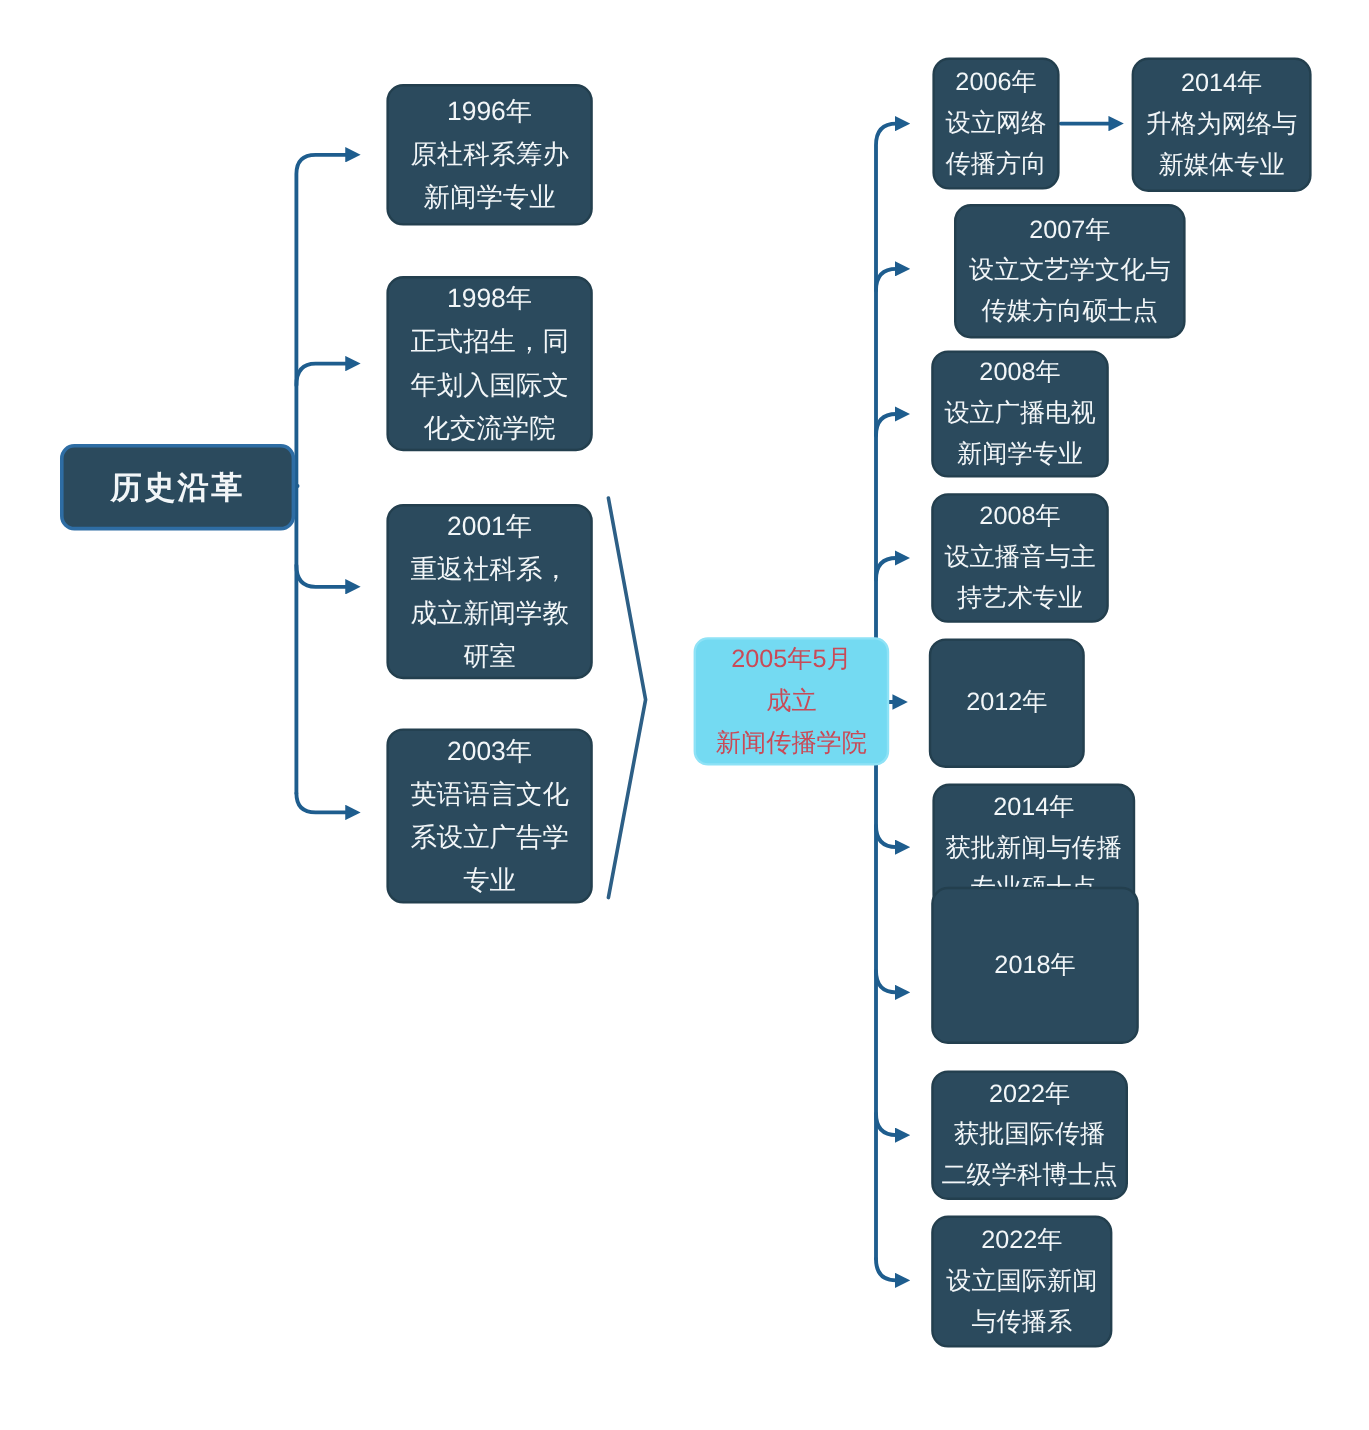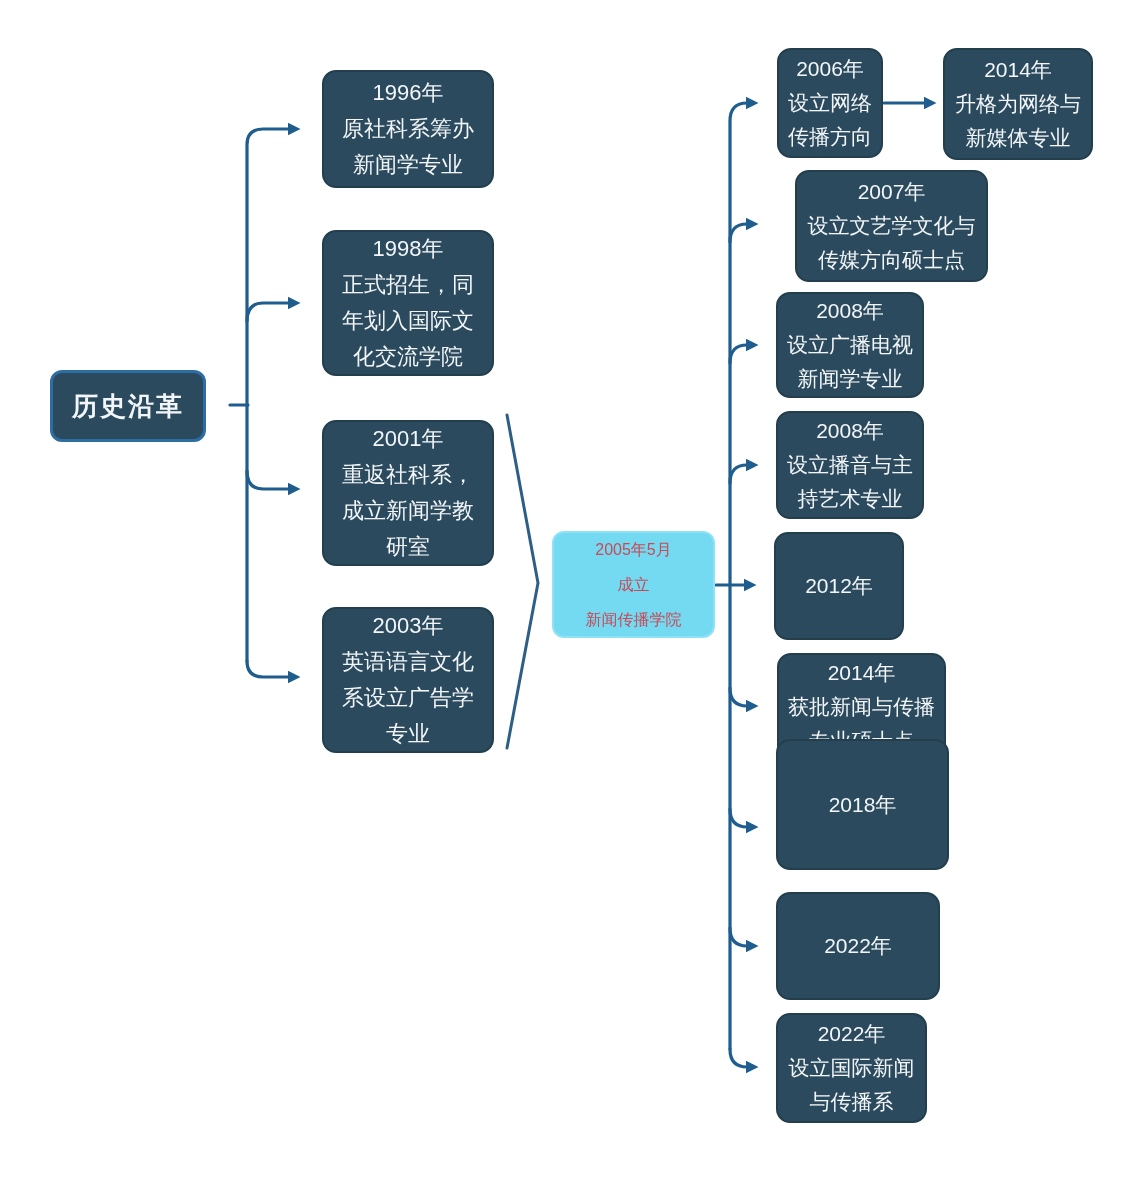--- a/index.html
+++ b/index.html
@@ -67,22 +67,23 @@
     font-weight: bold;
     border: 3px solid var(--root-border);
     border-radius: 12px;
     letter-spacing: 2px;
   }
   .node-highlight {
     background: var(--highlight-fill);
     border: 2px solid var(--highlight-border);
     border-radius: 12px;
     color: var(--highlight-text);
-    font-size: 16px;
+    font-size: 21px;
     line-height: 35px;
+    margin-left: 26px;
   }
 </style>
 </head>
 <body>
 
 <div class="canvas">
 
   <svg class="connectors" viewBox="0 0 1141 1192">
     <defs>
       <marker id="arrow" viewBox="0 0 4 4" refX="0.4" refY="2" markerWidth="4" markerHeight="4" orient="auto">
@@ -112,21 +113,21 @@
     <path class="line" d="M 730 363 Q 730 345 747 345" marker-end="url(#arrow)"></path>
     <path class="line" d="M 730 483 Q 730 465 747 465" marker-end="url(#arrow)"></path>
 
     <path class="line" d="M 730 688 Q 730 706 747 706" marker-end="url(#arrow)"></path>
     <path class="line" d="M 730 809 Q 730 827 747 827" marker-end="url(#arrow)"></path>
     <path class="line" d="M 730 928 Q 730 946 747 946" marker-end="url(#arrow)"></path>
 
     <path class="line" d="M 884 103 L 925 103" marker-end="url(#arrow)"></path>
   </svg>
 
-  <div class="node node-root" style="left:50px; top:370px; width:156px; height:72px;justify-content:center;">
+  <div class="node node-root" style="left:50px; top:370px; width:196px; height:72px;justify-content:center;">
     <span>历史沿革</span>
   </div>
 
   <div class="node node-left" style="left:322px; top:70px; width:172px; height:118px;">
     <span>1996年</span>
     <span>原社科系筹办
 新闻学专业</span>
   </div>
   <div class="node node-left" style="left:322px; top:230px; width:172px; height:146px;">
     <span>1998年</span>
@@ -184,20 +185,22 @@
   <div class="node node-right" style="left:777px; top:653px; width:169px; height:107px;">
     <span>2014年</span>
     <span>获批新闻与传播
 专业硕士点</span>
   </div>
   <div class="node node-right" style="left:776px; top:739px; width:173px; height:131px;">
     <span>2018年</span>
   </div>
   <div class="node node-right" style="left:776px; top:892px; width:164px; height:108px;">
     <span>2022年</span>
+    <span>获批国际传播
+二级学科博士点</span>
   </div>
   <div class="node node-right" style="left:776px; top:1013px; width:151px; height:110px;">
     <span>2022年</span>
     <span>设立国际新闻
 与传播系</span>
   </div>
 
 </div>
 
 </body></html>

